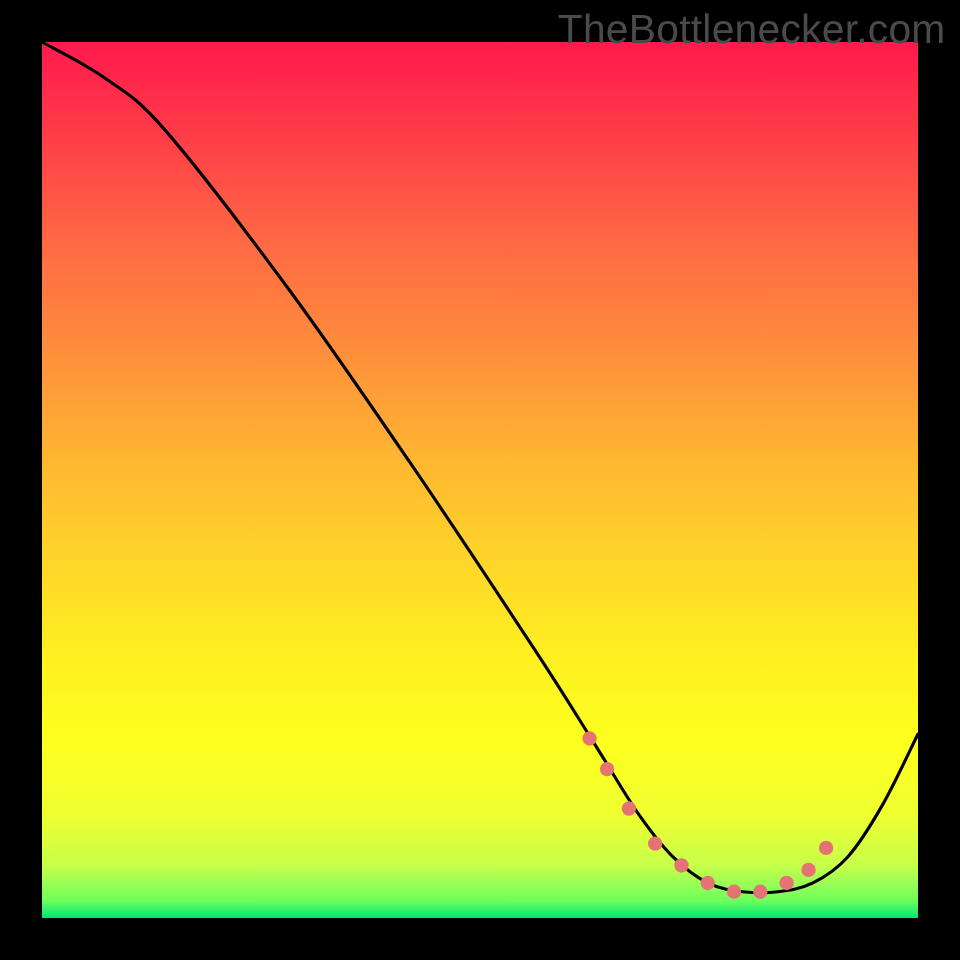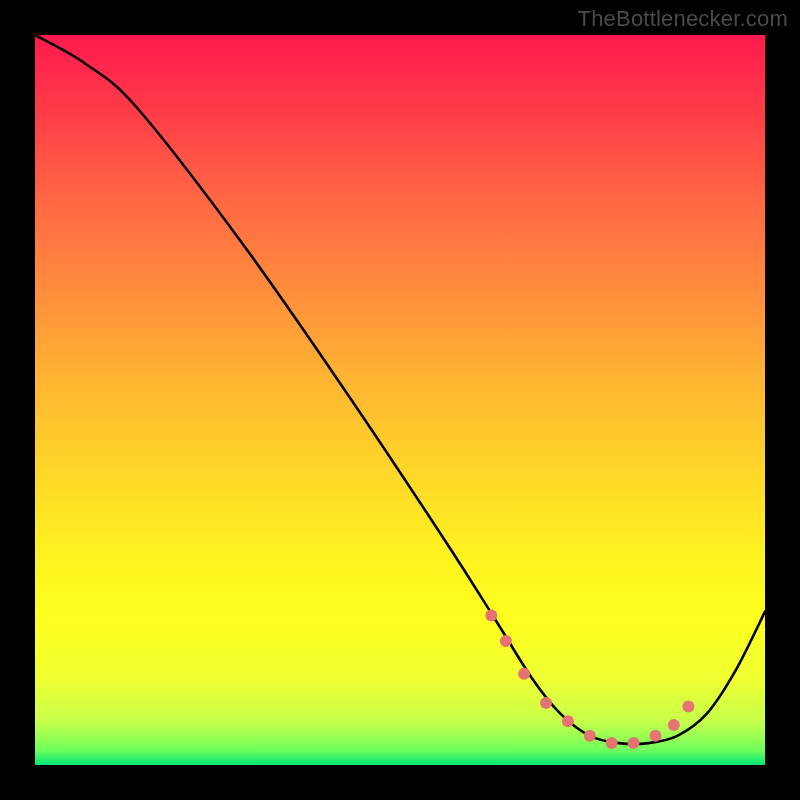--- a/index.html
+++ b/index.html
@@ -37,21 +37,21 @@
       #f0ff30 88%,
       #c7ff4a 94%,
       #6eff5d 98%,
       #00e676 100%);
   }
   .watermark {
     position: absolute;
     top: 6px;
     right: 12px;
     color: #4a4a4a;
-    font-size: 22px;
+    font-size: 34px;
     font-weight: 500;
     letter-spacing: 0.2px;
   }
   svg.curve {
     position: absolute;
     left: 0;
     top: 0;
     width: 730px;
     height: 730px;
     overflow: visible;

